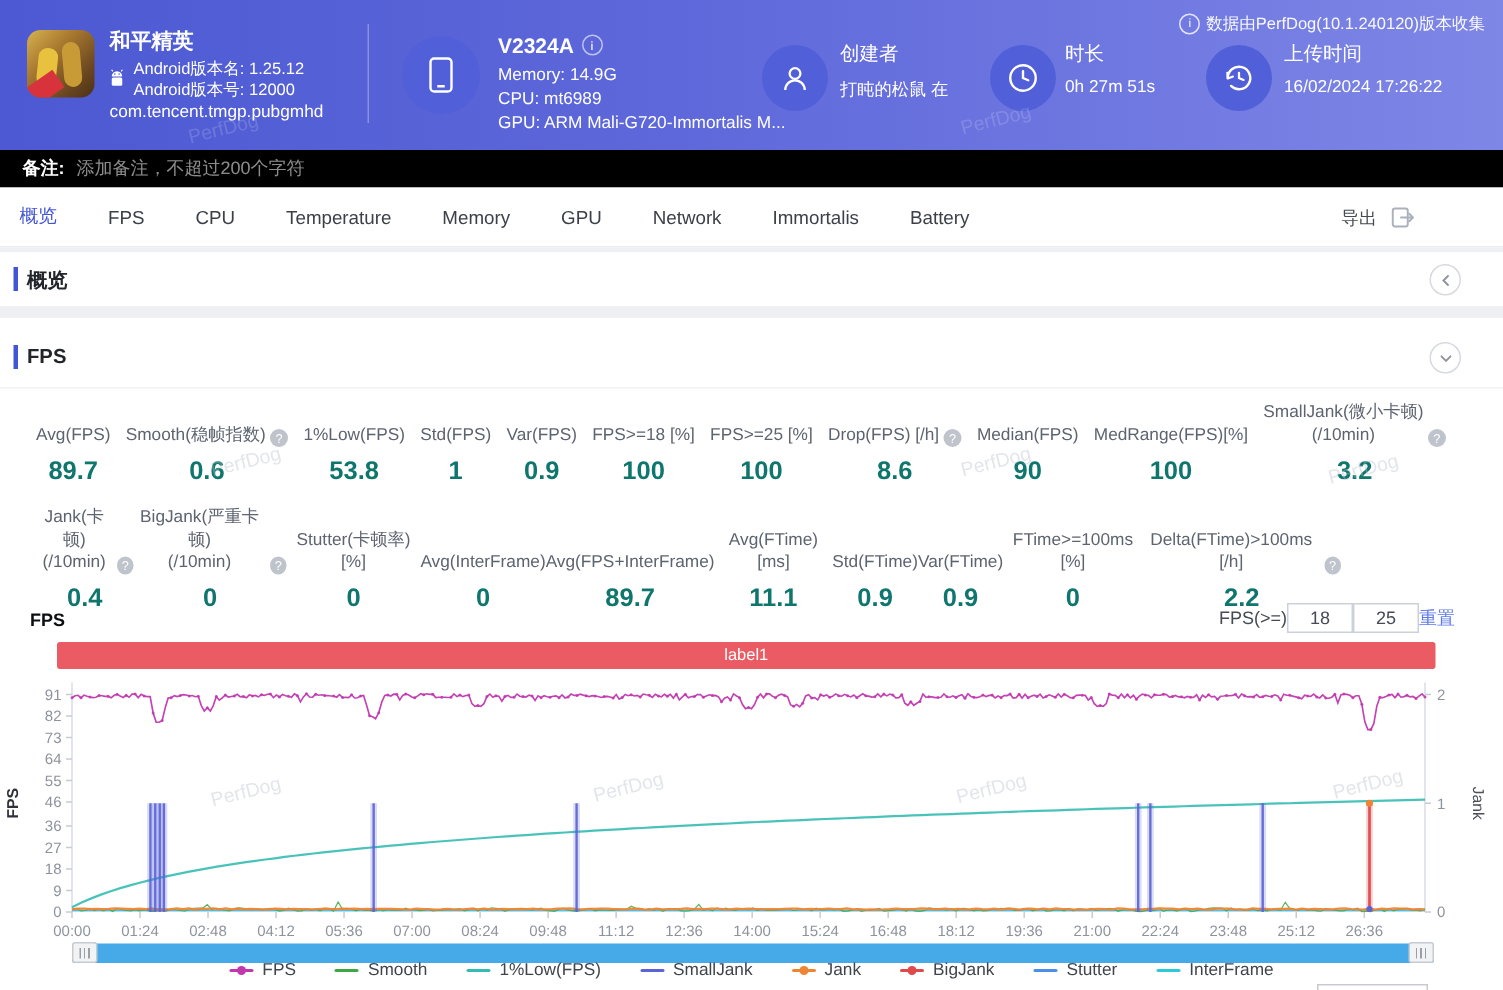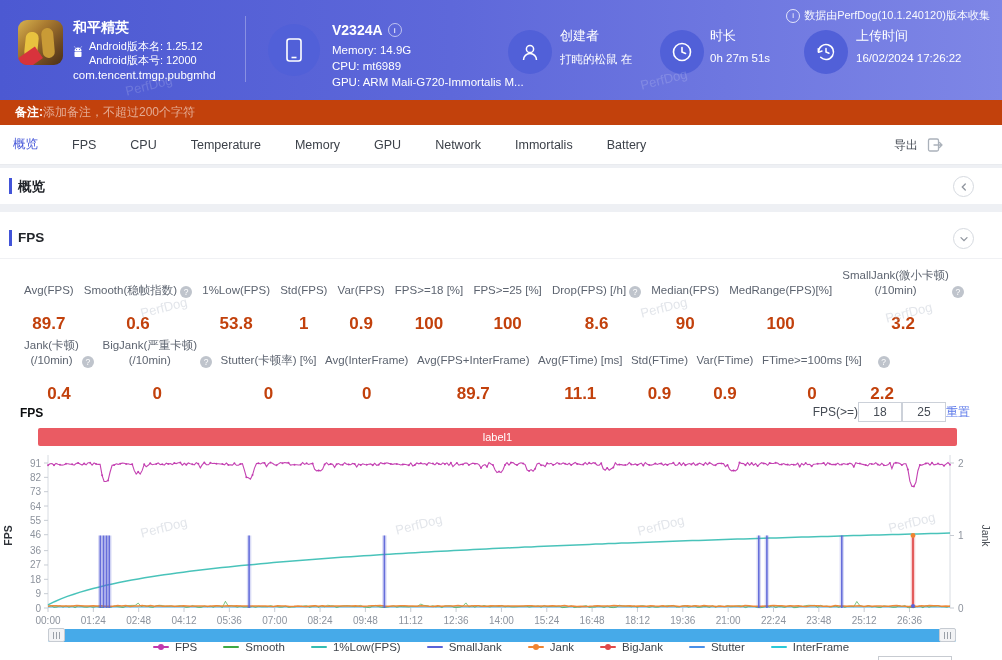--- a/index.html
+++ b/index.html
@@ -23,23 +23,23 @@
   .du-circle{left:660px;top:30px;width:44px;height:44px;}
   .up-circle{left:804px;top:30px;width:44px;height:44px;}
   .dev-name{position:absolute;left:332px;top:22px;font-size:14px;font-weight:700;display:flex;align-items:center;gap:5px;}
   .dev-line{position:absolute;left:332px;font-size:11.5px;}
   .hdr-block-title{position:absolute;font-size:13px;font-weight:400;}
   .hdr-block-val{position:absolute;font-size:11.5px;}
   .collect-info{position:absolute;right:12px;top:8px;font-size:11px;display:flex;align-items:center;gap:4px;color:rgba(255,255,255,.95);}
   .i-badge{display:inline-flex;width:12px;height:12px;border:1px solid rgba(255,255,255,.8);border-radius:50%;
     align-items:center;justify-content:center;font-size:8px;font-style:normal;}
   
-  .note-bar{position:absolute;left:0;top:100px;width:1002px;height:25px;background:#c2410c;display:flex;align-items:center;}
+  .note-bar{position:absolute;left:0;top:100px;width:1002px;height:25px;background:#000000;display:flex;align-items:center;}
   .note-label{margin-left:15px;font-size:12px;font-weight:700;color:#fff;}
-  .note-ph{margin-left:0;font-size:12px;color:rgba(255,255,255,.55);}
+  .note-ph{margin-left:8px;font-size:12px;color:rgba(255,255,255,.55);}
   
   .tabbar{position:absolute;left:0;top:125px;width:1002px;height:40px;background:#fff;border-bottom:1px solid #e9ebef;box-sizing:border-box;}
   .tabs{display:flex;gap:28px;padding-left:10px;height:100%;align-items:center;}
   .tab{font-size:12.5px;color:#3c4149;cursor:pointer;padding:0 3px;}
   .tab.active{color:#4254d8;}
   .export-box{position:absolute;right:58px;top:0;height:40px;display:flex;align-items:center;gap:9px;}
   .export-label{font-size:12px;color:#454b54;}
   
   .card{position:absolute;left:0;width:1002px;background:#fff;}
   .sec-accent{position:absolute;left:9px;width:3px;height:16px;background:#4254d8;}
@@ -49,21 +49,21 @@
   .fps-divider{position:absolute;left:0;top:46px;width:1002px;height:1px;background:#f0f1f4;}
   
   .stats-row{position:absolute;display:flex;justify-content:space-between;align-items:flex-end;}
   #stats-row1{left:24px;top:268px;width:940px;}
   #stats-row2{left:24px;top:338px;width:870px;}
   .stat-cell{display:flex;flex-direction:column;align-items:center;justify-content:flex-end;}
   .stat-label{min-height:30px;display:flex;align-items:flex-end;justify-content:center;text-align:center;
     font-size:11.5px;color:#5d6470;white-space:pre-line;line-height:1.3;}
   .help-ic{display:inline-block;width:12px;height:12px;border-radius:50%;background:#bfc4cc;color:#fff;
     font-size:8.5px;line-height:12px;text-align:center;margin-left:3px;}
-  .stat-value{font-size:17px;font-weight:700;color:#c2410c;margin-top:16px;text-align:center;}
+  .stat-value{font-size:17px;font-weight:700;color:#0f766e;margin-top:6px;text-align:center;}
   
   .chart-fps-label{position:absolute;left:20px;top:406px;font-size:12px;font-weight:700;color:#0c0e10;}
   .thresh-box{position:absolute;right:32px;top:402px;display:flex;align-items:center;}
   .thresh-label{font-size:12px;color:#454b54;}
   .thresh-input{width:44px;height:20px;border:1px solid #ccd1d9;font-size:12px;text-align:center;color:#454b54;
     font-family:inherit;box-sizing:border-box;background:#fff;}
   .reset-link{font-size:12px;color:#5c79ea;cursor:pointer;}
   .band{position:absolute;left:38px;top:428px;width:919px;height:18px;background:#ea5b63;border-radius:2px;
     display:flex;align-items:center;justify-content:center;color:#fff;font-size:11px;}
   
@@ -295,21 +295,21 @@
       </div>
       <div class="stat-cell">
         <div class="stat-label"><span>Var(FTime)</span></div>
         <div class="stat-value">0.9</div>
       </div>
       <div class="stat-cell">
         <div class="stat-label"><span>FTime&gt;=100ms [%]</span></div>
         <div class="stat-value">0</div>
       </div>
       <div class="stat-cell">
-        <div class="stat-label"><span class="help-ic">?</span></div>
+        <div class="stat-label"><span>Delta(FTime)&gt;100ms [/h]</span><span class="help-ic">?</span></div>
         <div class="stat-value">2.2</div>
       </div>
     </div>
 
   <span class="wm wm-gray" style="left:140px;top:300px">PerfDog</span>
   <span class="wm wm-gray" style="left:640px;top:300px">PerfDog</span>
   <span class="wm wm-gray" style="left:885px;top:305px">PerfDog</span>
 
   <div class="chart-fps-label">FPS</div>
   <div class="thresh-box">

